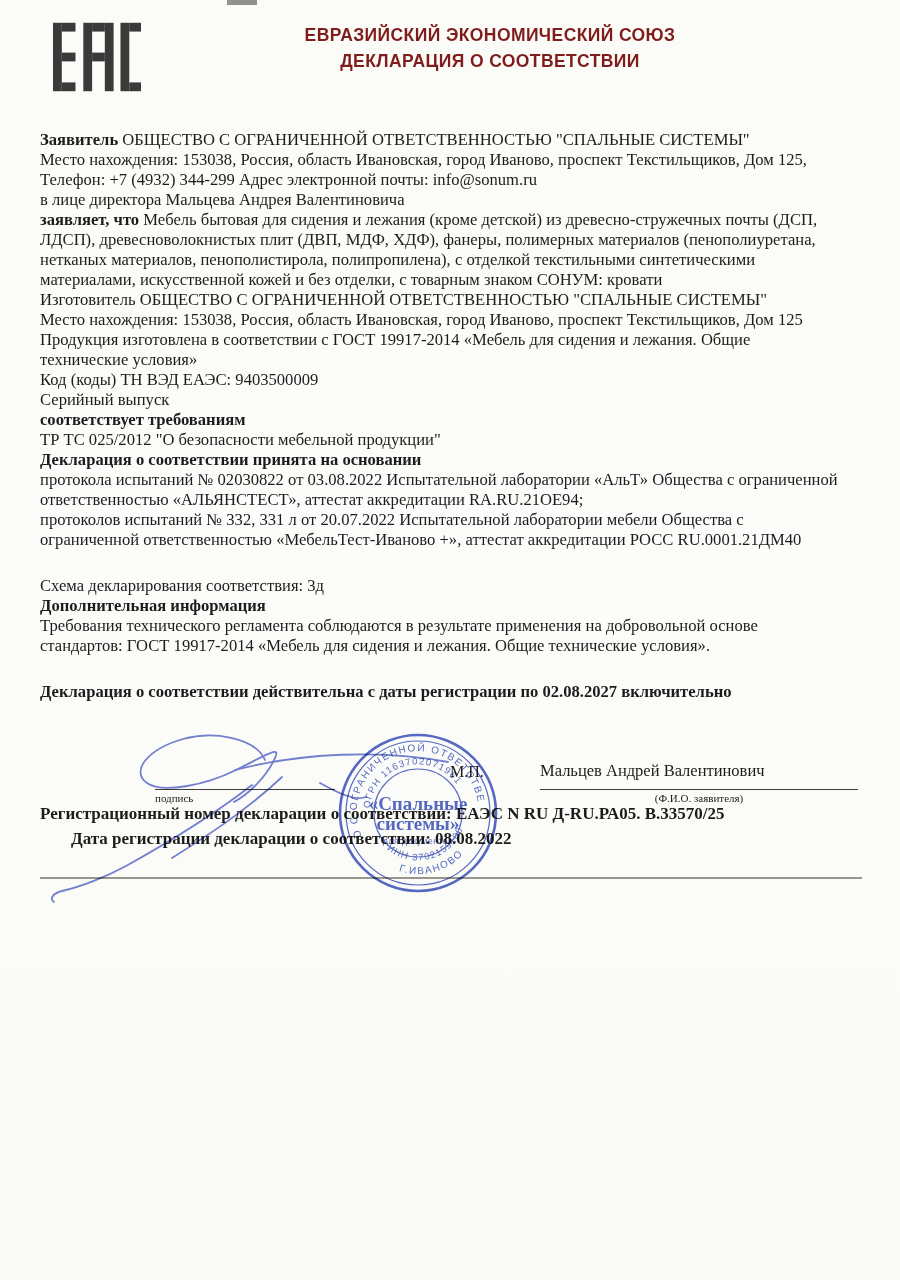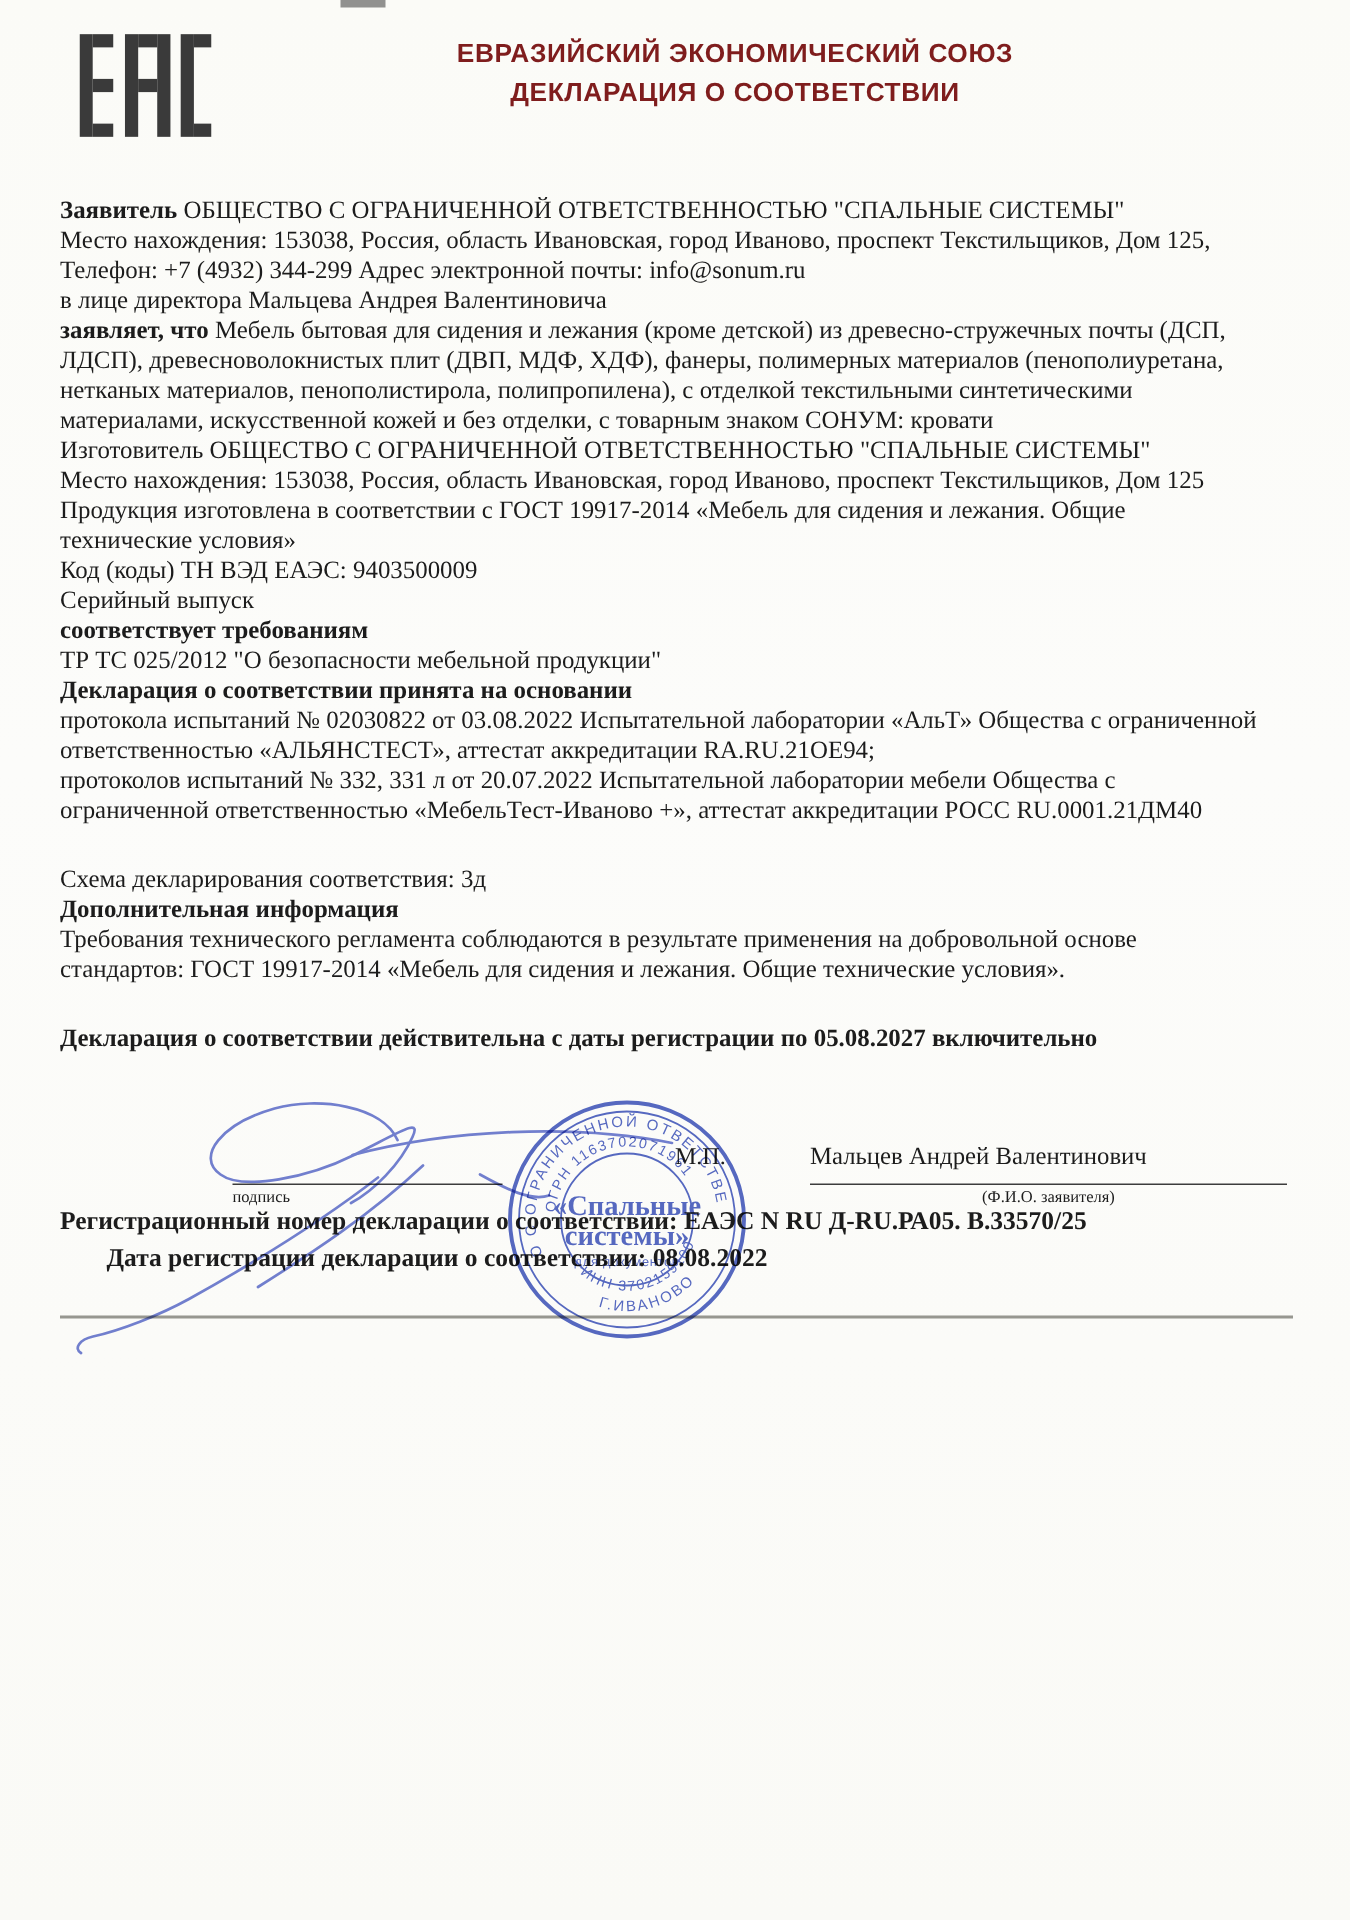--- a/index.html
+++ b/index.html
@@ -109,21 +109,21 @@
     <div class="line"><span>протокола испытаний № 02030822 от 03.08.2022 Испытательной лаборатории «АльТ» Общества с ограниченной</span></div>
     <div class="line"><span>ответственностью «АЛЬЯНСТЕСТ», аттестат аккредитации RA.RU.21ОЕ94;</span></div>
     <div class="line"><span>протоколов испытаний № 332, 331 л от 20.07.2022 Испытательной лаборатории мебели Общества с</span></div>
     <div class="line"><span>ограниченной ответственностью «МебельТест-Иваново +», аттестат аккредитации РОСС RU.0001.21ДМ40</span></div>
     <div class="line gap"></div>
     <div class="line"><span>Схема декларирования соответствия: 3д</span></div>
     <div class="line"><b>Дополнительная информация</b></div>
     <div class="line"><span>Требования технического регламента соблюдаются в результате применения на добровольной основе</span></div>
     <div class="line"><span>стандартов: ГОСТ 19917-2014 «Мебель для сидения и лежания. Общие технические условия».</span></div>
     <div class="line gap"></div>
-    <div class="line"><b>Декларация о соответствии действительна с даты регистрации по 05.08.2027 включительно</b></div>
+    <div class="line"><b>Декларация о соответствии действительна с даты регистрации по 02.08.2027 включительно</b></div>
   </div>
 
 <div class="mp-label">М.П.</div>
 <div class="signer-name">Мальцев Андрей Валентинович</div>
 <div class="sign-line"></div>
 <div class="fio-line"></div>
 <div class="sign-caption">подпись</div>
 <div class="fio-caption">(Ф.И.О. заявителя)</div>
 <div class="reg-number">Регистрационный номер декларации о соответствии: ЕАЭС N RU Д-RU.РА05. В.33570/25</div>
 <div class="reg-date">Дата регистрации декларации о соответствии:  08.08.2022</div>

